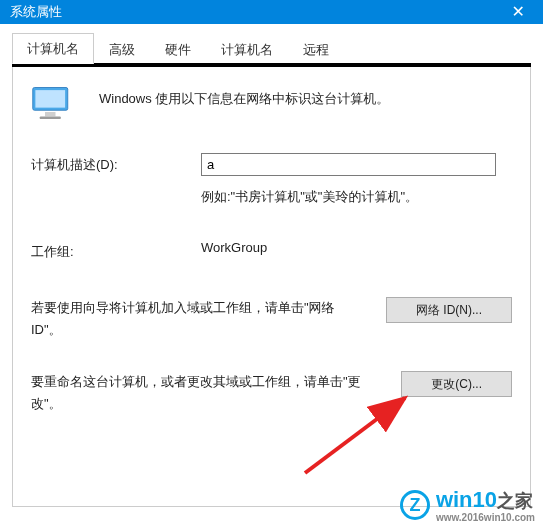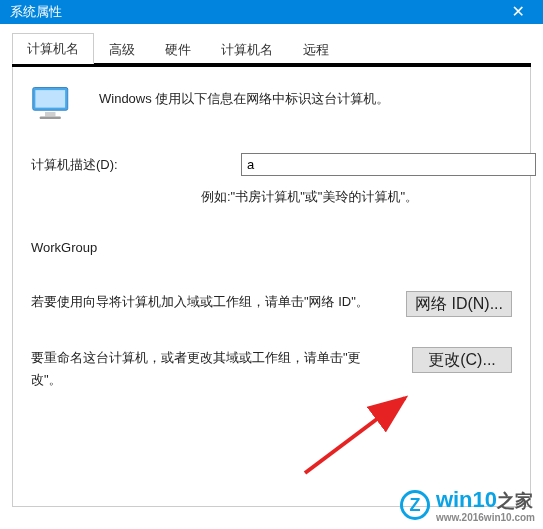--- a/index.html
+++ b/index.html
@@ -76,21 +76,20 @@
   .intro-text {
     font-size: 13px;
     color: #222;
     line-height: 1.5;
     padding-top: 4px;
   }
   .formrow {
     display: flex;
     align-items: flex-start;
     margin-bottom: 10px;
-    gap: 40px;
   }
   .formrow .lbl {
     width: 170px;
     flex: 0 0 170px;
     font-size: 13px;
     color: #222;
     padding-top: 3px;
   }
   .formrow .val {
     flex: 1;
@@ -129,24 +128,24 @@
     padding-right: 6px;
   }
   .actionrow .btn {
     flex: 0 0 auto;
   }
   button.winbtn {
     min-width: 100px;
     height: 26px;
     background: #e1e1e1;
     border: 1px solid #adadad;
-    font-size: 16px;
+    font-size: 12px;
     font-family: inherit;
     color: #222;
-    padding: 0 8px;
+    padding: 0 29px;
     cursor: pointer;
     margin-left: 17px;
   }
   .arrow {
     position: absolute;
     bottom: 28px;
     right: 110px;
     pointer-events: none;
   }
   .watermark {
@@ -206,20 +205,21 @@
     <div class="formrow">
       <div class="lbl">计算机描述(D):</div>
       <div class="val">
         <input type="text" class="textinput" value="a" style="">
       </div>
     </div>
     <div class="hint">例如:"书房计算机"或"美玲的计算机"。</div>
 
 
     <div class="formrow readonlyrow" style="margin-bottom:36px;">
+      <div class="lbl">工作组:</div>
       <div class="val">WorkGroup</div>
     </div>
 
     <div class="actionrow">
       <div class="text">若要使用向导将计算机加入域或工作组，请单击"网络 ID"。</div>
       <div class="btn">
         <button class="winbtn">网络 ID(N)...</button>
       </div>
     </div>
 

